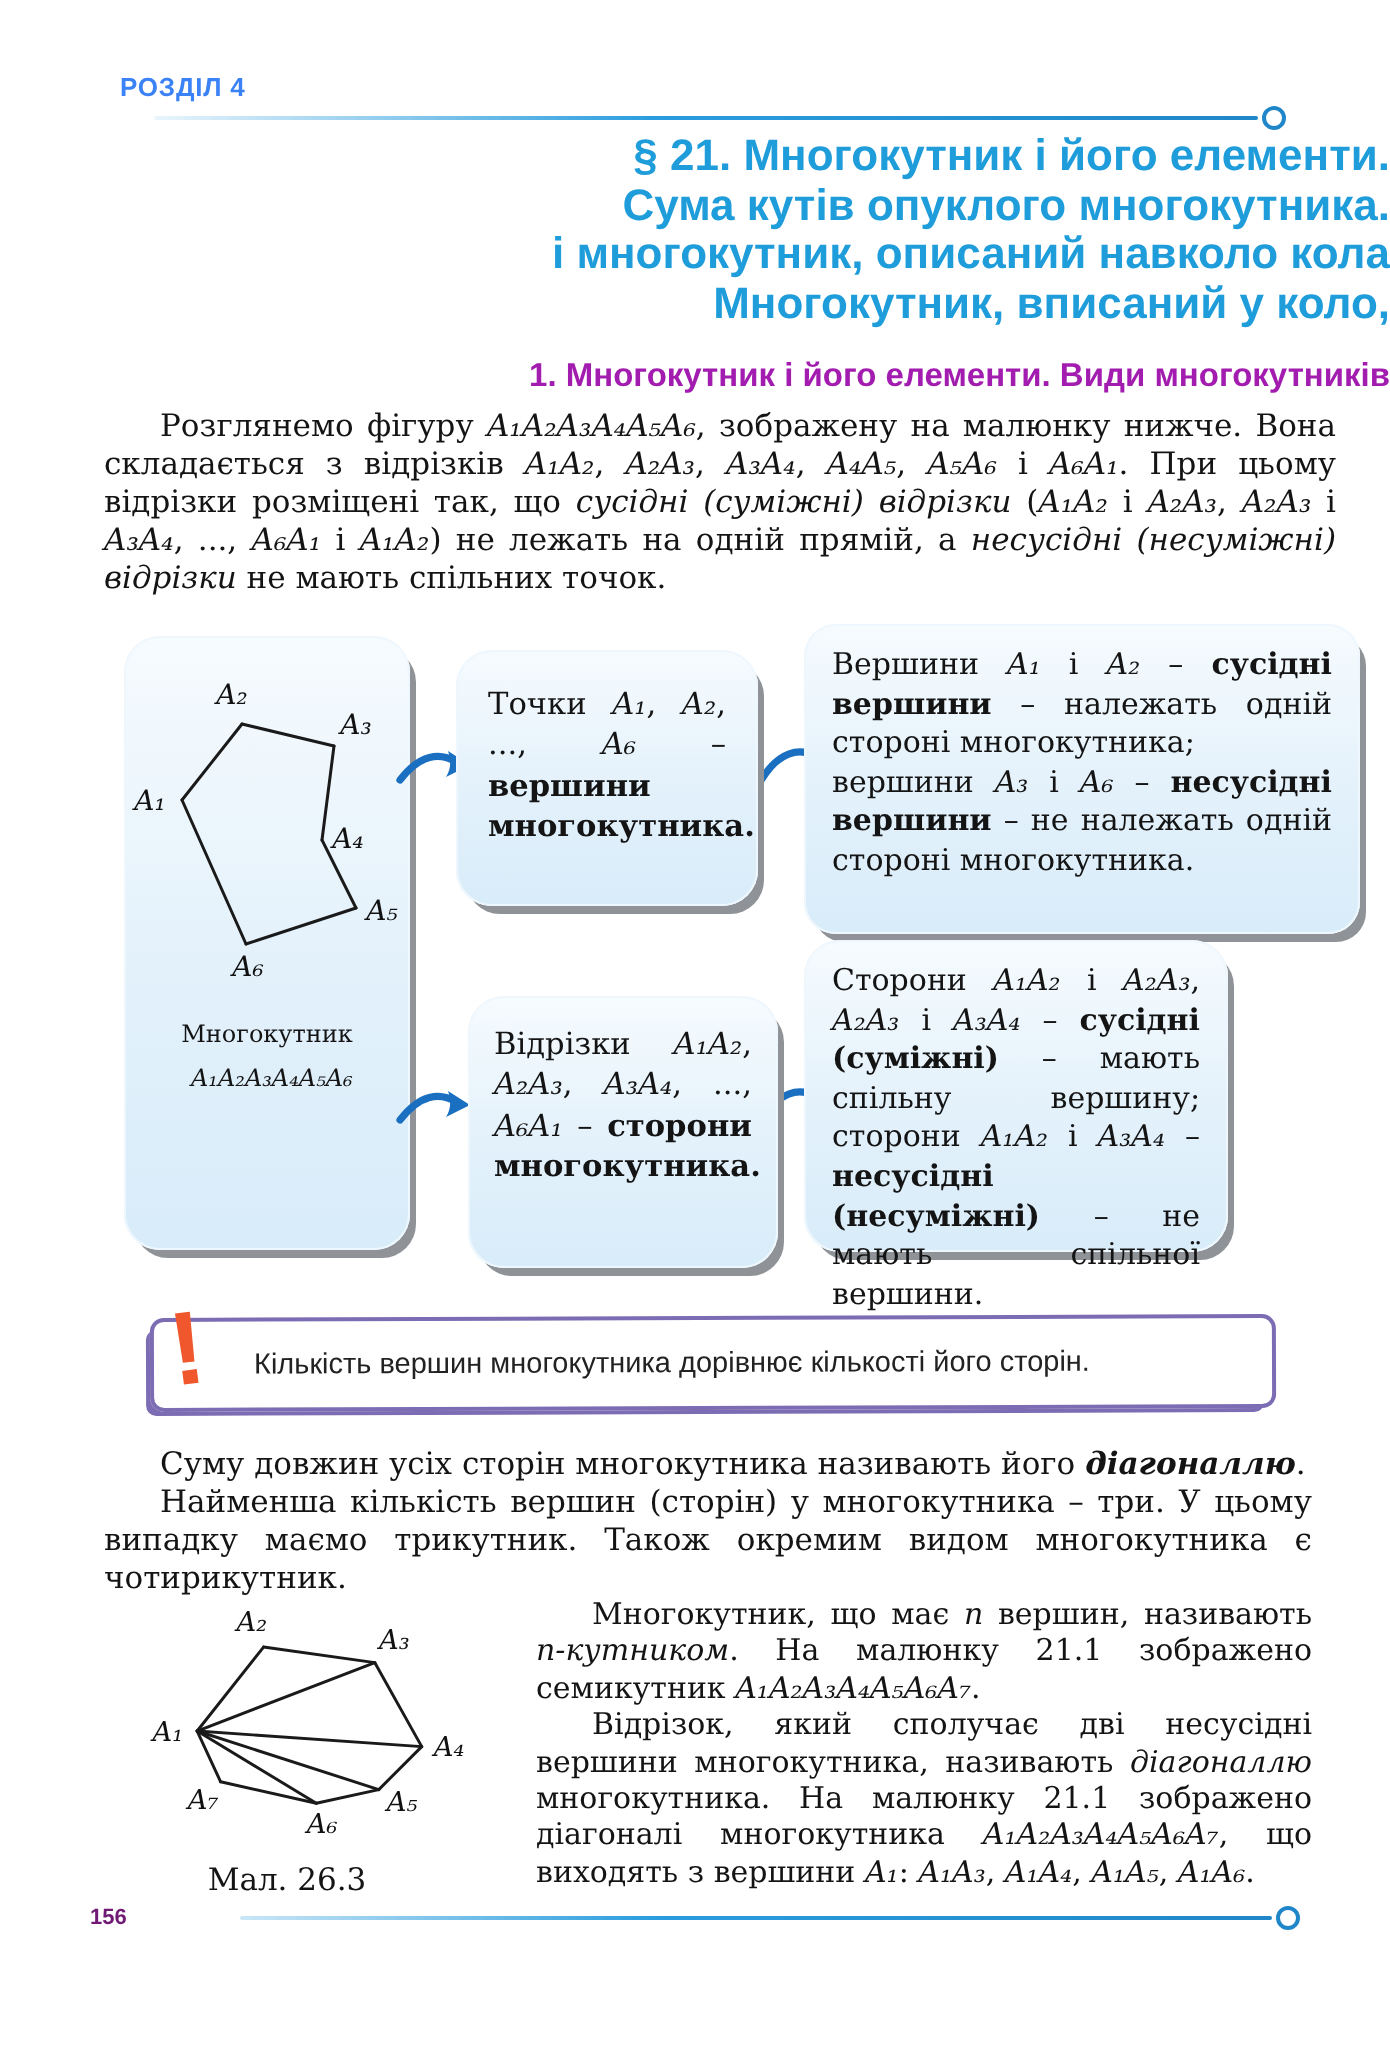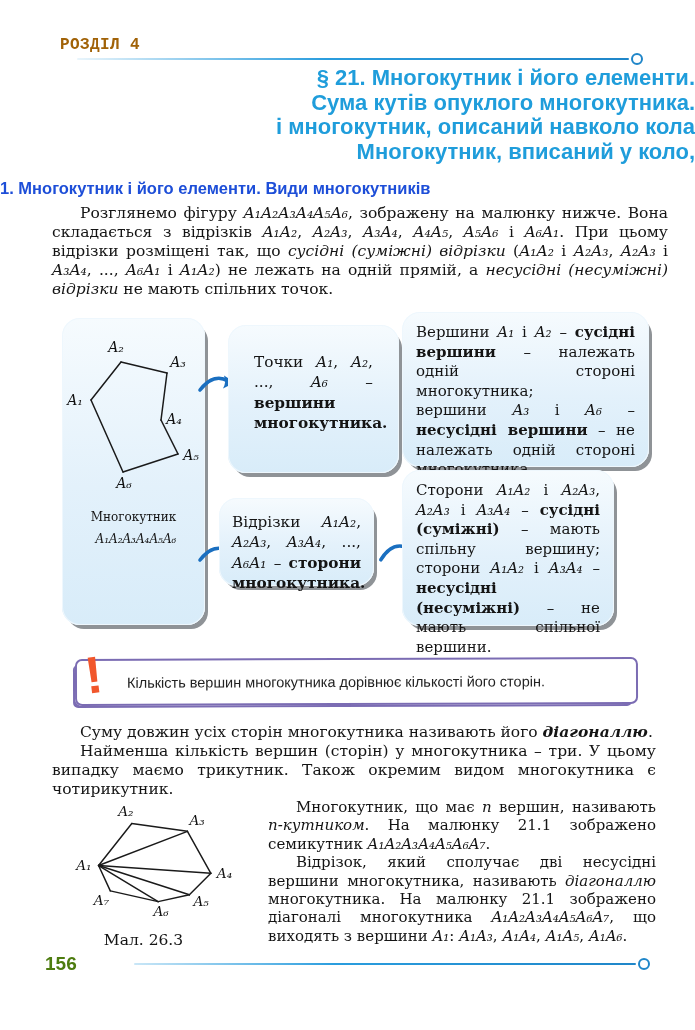--- a/index.html
+++ b/index.html
@@ -7,40 +7,40 @@
     width:695px;height:1030px;background:#ffffff;
     font-family:"DejaVu Serif", "Liberation Serif", serif;
     color:#141414;
     -webkit-font-smoothing:antialiased;
   }
   .page{position:relative;width:695px;height:1030px;overflow:hidden;background:#fff;}
 
   
   .chapter-label{
     position:absolute;left:60px;top:36px;
-    font-family:Liberation Mono, monospace;
-    font-weight:bold;font-size:16px;letter-spacing:.4px;color:#a16207;
+    font-family:Liberation Sans, sans-serif;
+    font-weight:bold;font-size:13px;letter-spacing:.4px;color:#3b82f6;
   }
   .rule{position:absolute;display:flex;align-items:center;}
   .rule .rule-line{flex:1;height:2px;border-radius:2px;
     background:linear-gradient(90deg, rgba(42,157,222,.10), #2a9dde 45%, #1f86c9);}
   .rule .rule-dot{width:8px;height:8px;margin-left:2px;border:2px solid #1f86c9;
     border-radius:50%;background:#fff;}
   .top-rule{left:77px;top:53px;width:566px;}
 
   
   .main-title{
     position:absolute;left:0;top:66px;width:695px;text-align:right;
     font-family:"Liberation Sans", sans-serif;font-weight:bold;
     font-size:22px;line-height:24.5px;color:#1f9ddb;
   }
   .sub-title{
-    position:absolute;left:0;top:179px;width:695px;text-align:left;
+    position:absolute;left:0;top:179px;width:695px;text-align:right;
     font-family:"Liberation Sans", sans-serif;font-weight:bold;
-    font-size:16.5px;color:#1d4ed8;
+    font-size:16.5px;color:#a21caf;
   }
 
   
   .para{font-size:15.5px;line-height:19px;text-align:justify;margin:0;}
   .indent{text-indent:28px;margin-left:12px;}
   .intro{position:absolute;left:40px;top:204px;width:616px;}
   .sg-r{font-style:normal;}
   .sg-i{font-style:italic;}
   .sg-b{font-weight:bold;}
   .sg-bi{font-weight:bold;font-style:italic;}
@@ -49,23 +49,23 @@
   .diagram{position:absolute;left:40px;top:312px;width:616px;height:324px;}
   .dbox{
     position:absolute;border-radius:18px;
     background:linear-gradient(180deg,#f6fbfe 0%, #e3f1fb 55%, #d8ecf9 100%);
     box-shadow:4px 5px 0 -1px #8f9397, 0 0 0 1px #eef7fd inset;
   }
   .left-box{left:22px;top:6px;width:143px;height:307px;display:flex;flex-direction:column;align-items:center;}
   .left-box .fig-wrap{width:143px;margin-top:16px;}
   .poly-caption{margin-top:10px;text-align:right;font-size:12px;line-height:22px;}
   .poly-caption .cap2{font-style:italic;}
-  .mid-box-1{left:188px;top:13px;width:145px;height:122px;padding:13px;}
-  .mid-box-2{left:179px;top:186px;width:155px;height:88px;}
-  .right-box-1{left:362px;top:0;width:247px;height:155px;}
+  .mid-box-1{left:188px;top:13px;width:145px;height:122px;padding:3px;}
+  .mid-box-2{left:194px;top:186px;width:155px;height:136px;}
+  .right-box-1{left:362px;top:0;width:278px;height:155px;border-radius:16px;}
   .right-box-2{left:362px;top:158px;width:212px;height:156px;}
   .dbox .box-text{padding:14px 13px;font-size:15.3px;line-height:20.4px;text-align:justify;}
   .right-box-1 .box-text,.right-box-2 .box-text{padding:11px 14px;font-size:15px;line-height:19.6px;}
 
   .arrow{position:absolute;width:40px;height:26px;}
   .arrow-1{left:157px;top:58px;}
   .arrow-2{left:337px;top:56px;transform:rotate(-6deg);}
   .arrow-3{left:157px;top:228px;}
   .arrow-4{left:337px;top:226px;transform:rotate(-6deg);}
 
@@ -96,21 +96,21 @@
   .fig-block{width:207px;flex:0 0 207px;}
   .fig-block .fig21{margin-top:6px;}
   .fig-caption{margin-top:6px;text-align:center;font-size:15.5px;}
   .col-text{flex:1;min-width:0;}
   .col-text .para{font-size:15px;line-height:18.4px;}
 
   
   .footer{position:absolute;left:45px;top:953px;width:605px;display:flex;align-items:center;}
   .page-number{
     font-family:"Liberation Sans", sans-serif;font-weight:bold;
-    font-size:19px;color:#4d7c0f;margin-right:57px;
+    font-size:11px;color:#701a75;margin-right:57px;
   }
   .footer-rule{flex:1;display:flex;align-items:center;}
   .footer-rule .rule-line{flex:1;height:2.5px;border-radius:2px;
     background:linear-gradient(90deg, rgba(42,157,222,.25), #2a9dde 40%, #1f86c9);}
   .footer-rule .rule-dot{width:8px;height:8px;margin-left:2px;border:2px solid #1f86c9;border-radius:50%;background:#fff;}
 
   .arrow-svg path.shaft{fill:none;stroke:#1a6fc0;stroke-width:3.6;stroke-linecap:round;}
   .arrow-svg path.head{fill:#1a6fc0;stroke:none;}
 </style>
 </head>

